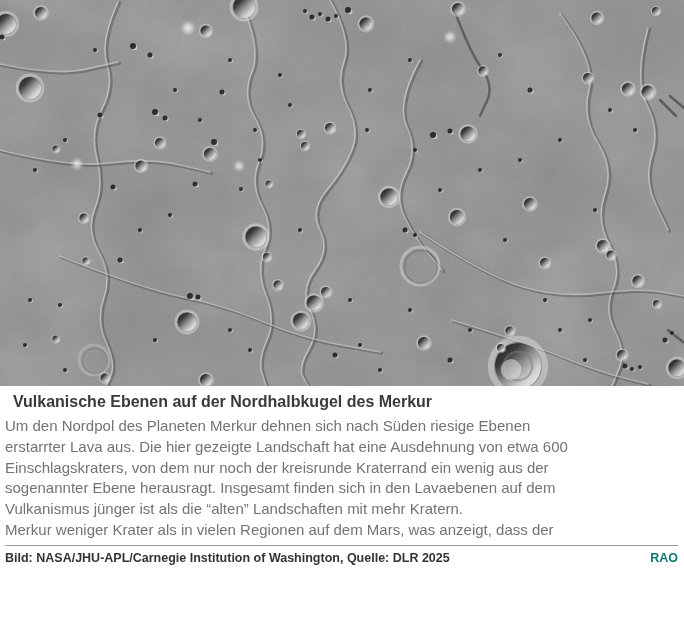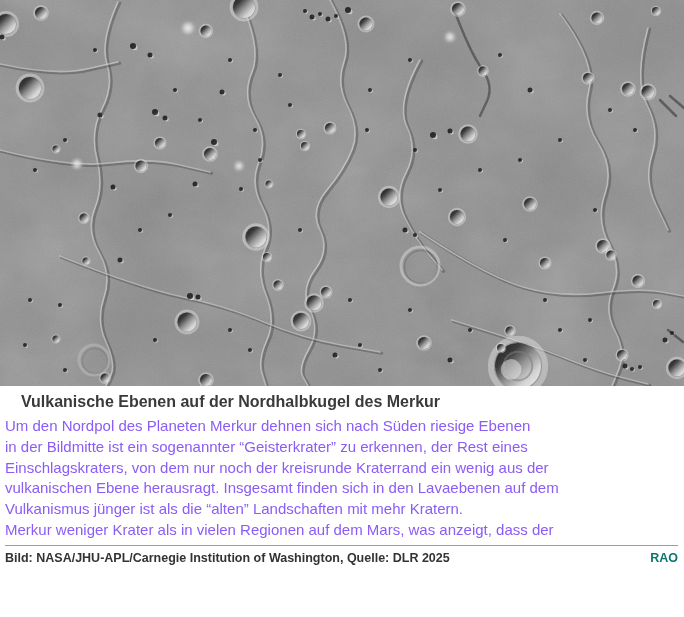--- a/index.html
+++ b/index.html
@@ -16,26 +16,26 @@
   }
   .figure-wrap svg { display: block; }
   .text-wrap {
     padding: 6px 6px 0 5px;
   }
   .headline {
     font-size: 16px;
     line-height: 19px;
     font-weight: bold;
     color: #3a3a3a;
-    margin: 0 0 5px 16px;
+    margin: 0 0 5px 8px;
   }
   .body-line {
     font-size: 15px;
     line-height: 20.8px;
-    color: #8b5cf6;
+    color: #737373;
     white-space: nowrap;
   }
   .footer {
     margin-top: 4px;
     border-top: 1px solid #9c9c9c;
     padding: 5px 0 0 0;
     display: flex;
     justify-content: space-between;
     align-items: baseline;
     gap: 12px;
@@ -381,23 +381,23 @@
         <line x1="668" y1="330" x2="683" y2="342" stroke="rgba(25,25,25,0.5)" stroke-width="2.5" stroke-linecap="round"></line>
       </g>
     <rect x="0" y="0" width="684" height="386" filter="url(#fGrain)" opacity="0.45"></rect>
   </svg>
 </div>
 
 <div class="text-wrap">
   <h1 class="headline">Vulkanische Ebenen auf der Nordhalbkugel des Merkur</h1>
   <div>
     <div class="body-line">Um den Nordpol des Planeten Merkur dehnen sich nach Süden riesige Ebenen</div>
-    <div class="body-line">in der Bildmitte ist ein sogenannter “Geisterkrater” zu erkennen, der Rest eines</div>
+    <div class="body-line">erstarrter Lava aus. Die hier gezeigte Landschaft hat eine Ausdehnung von etwa 600</div>
     <div class="body-line">Einschlagskraters, von dem nur noch der kreisrunde Kraterrand ein wenig aus der</div>
-    <div class="body-line">vulkanischen Ebene herausragt. Insgesamt finden sich in den Lavaebenen auf dem</div>
+    <div class="body-line">sogenannter Ebene herausragt. Insgesamt finden sich in den Lavaebenen auf dem</div>
     <div class="body-line">Vulkanismus jünger ist als die “alten” Landschaften mit mehr Kratern.</div>
     <div class="body-line">Merkur weniger Krater als in vielen Regionen auf dem Mars, was anzeigt, dass der</div>
   </div>
   <div class="footer">
     <span class="credit">Bild: NASA/JHU-APL/Carnegie Institution of Washington, Quelle: DLR 2025</span>
     <span class="byline">RAO</span>
   </div>
 </div>
 
 </body></html>

